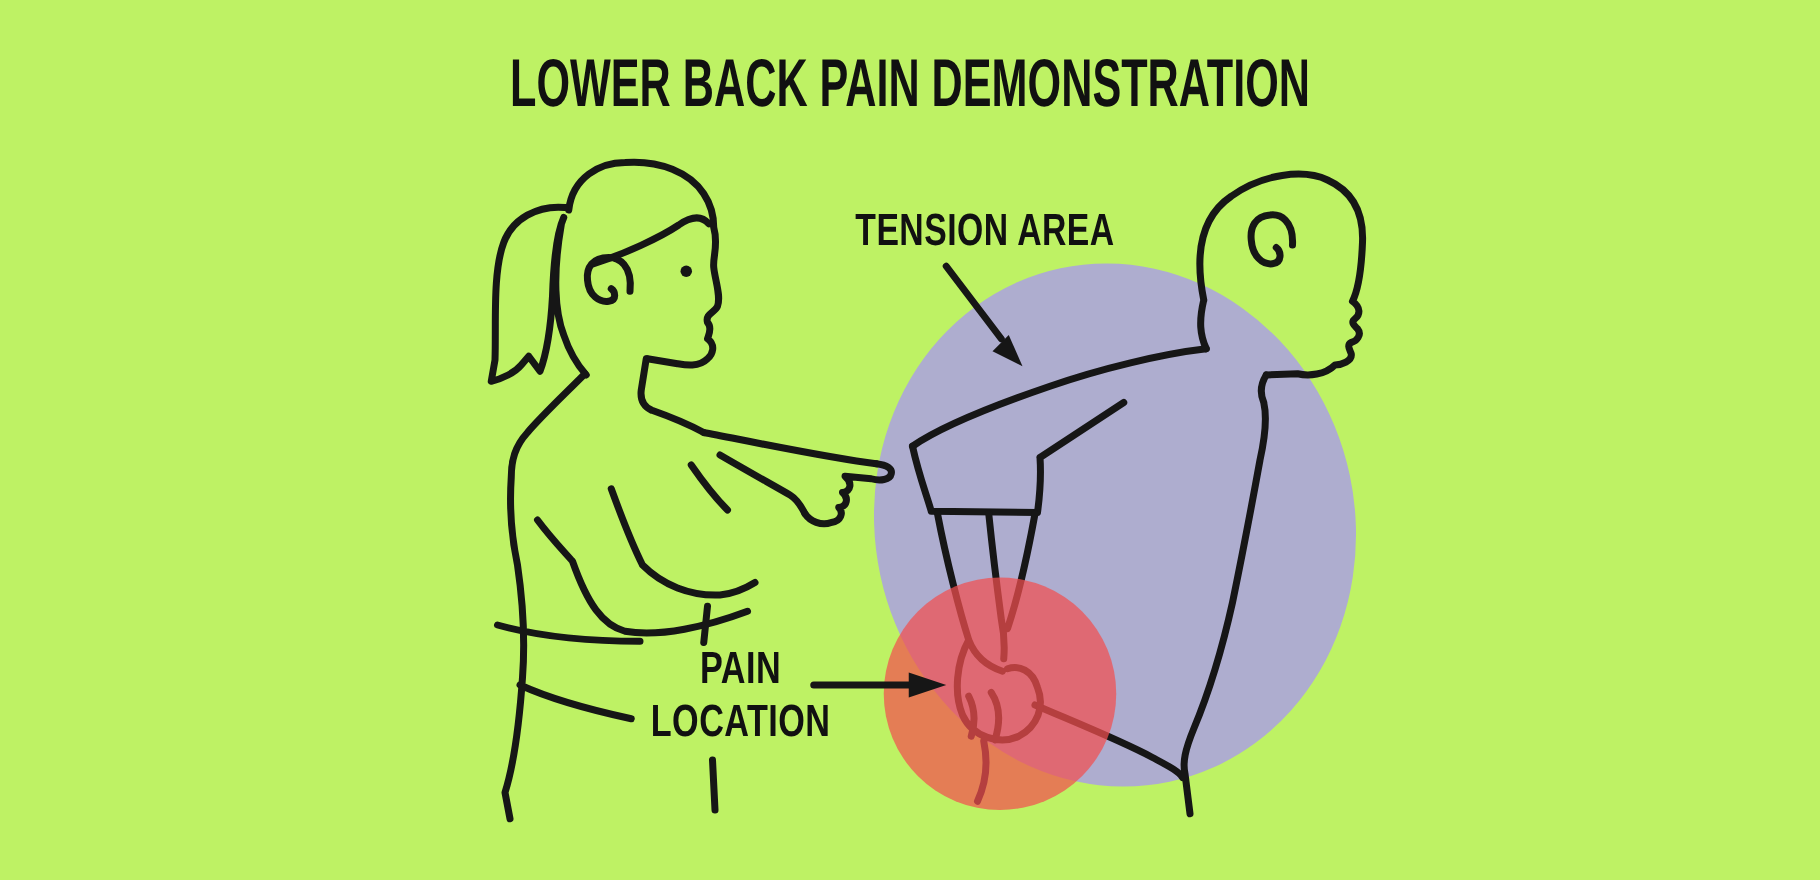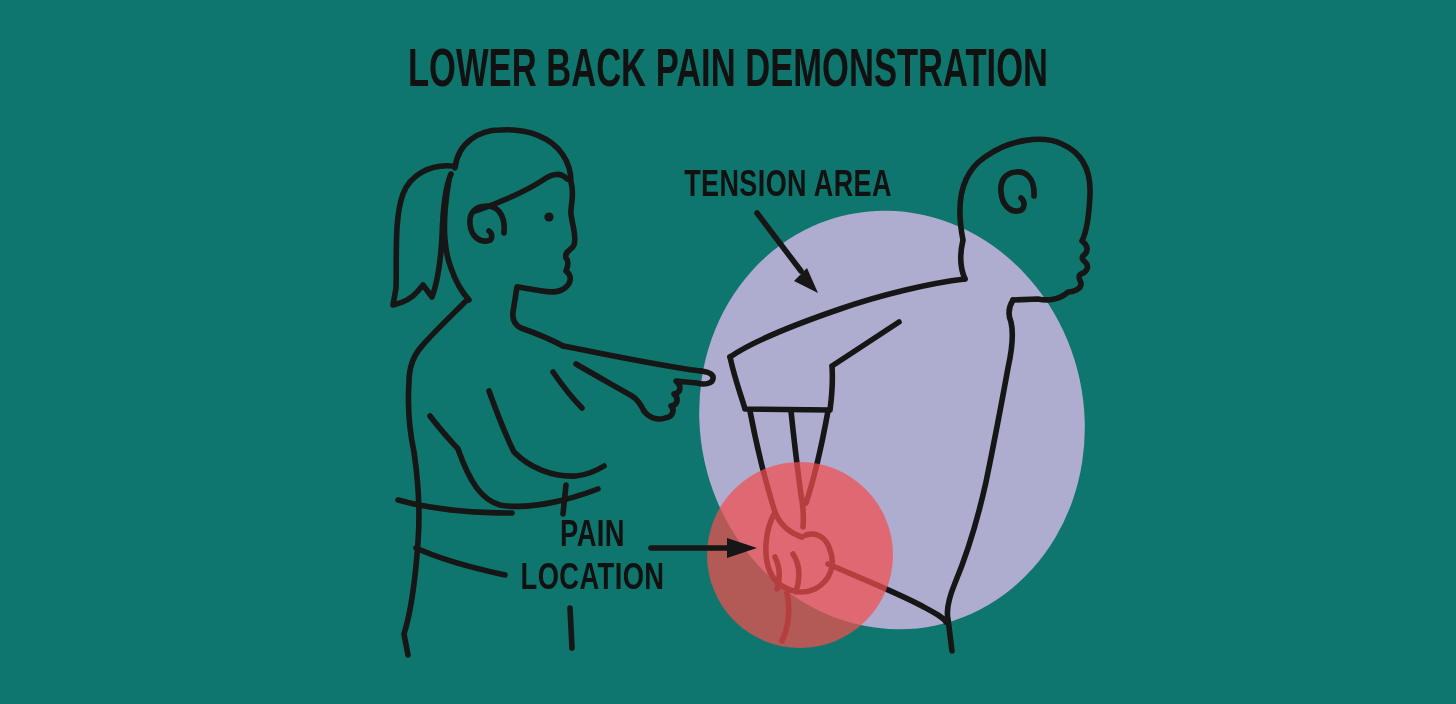--- a/index.html
+++ b/index.html
@@ -4,21 +4,21 @@
 <style>
   html, body {
     margin: 0;
     padding: 0;
     background: #ffffff;
   }
   .canvas {
     position: relative;
     width: 1456px;
     height: 704px;
-    background: #0f766e;
+    background: #bef264;
     overflow: hidden;
     font-family: "Liberation Sans", "DejaVu Sans", sans-serif;
   }
   .art {
     position: absolute;
     inset: 0;
   }
   .label {
     position: absolute;
     color: #111111;

